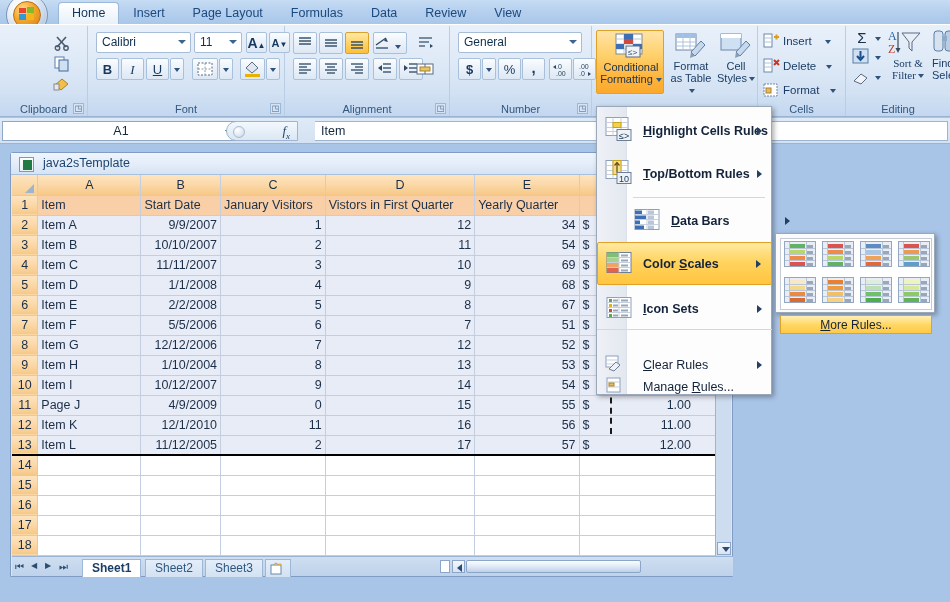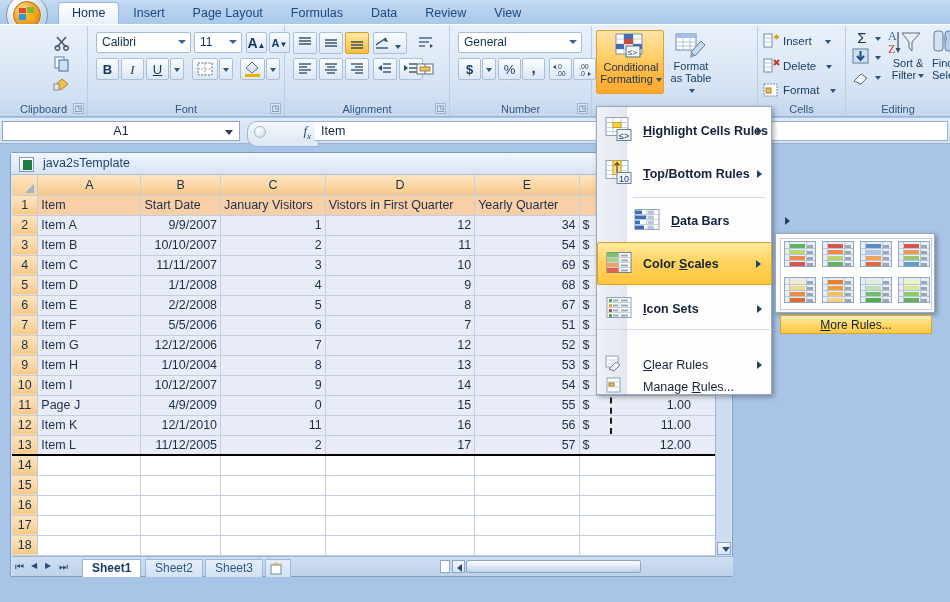--- a/index.html
+++ b/index.html
@@ -107,21 +107,21 @@
     position:absolute; left:2px; top:3px; width:238px; height:20px;
     background:#fff; border:1px solid #8fa8c6;
     text-align:center; line-height:19px; font-size:12.5px; color:#14283f;
   }
   .nameboxarrow{
     position:absolute; right:6px; top:8px;width:0;height:0;
     border-left:4px solid transparent;border-right:4px solid transparent;
     border-top:5px solid #2c3e55;
   }
   .fxzone {
-    position:absolute; left:247px; top:3px; width:72px; height:26px;
+    position:absolute; left:226px; top:3px; width:72px; height:20px;
     background: linear-gradient(to bottom,#f3f8fd,#dbe7f4);
     border:1px solid #9db5d2; border-radius:10px 0 0 10px;
   }
   .fxcircle{
     position:absolute;left:6px;top:4px;width:12px;height:12px;border-radius:50%;
     background: radial-gradient(circle at 35% 30%, #ffffff 0%, #dfe8f2 60%, #b9c8db 100%);
     border:1px solid #a8bbd1;
   }
   .fxtext{
     position:absolute; right:7px; top:1px; font-style:italic;
@@ -559,20 +559,32 @@
           <line x1="15" y1="2" x2="15" y2="18" stroke="#aec4dc"></line>
           <path d="M16 20 L26 9 L30 13 L20 24 Z" fill="#c9d9ec" stroke="#5a7ea8"></path>
           <path d="M16 20 L20 24 L15 26 Z" fill="#8a9db3"></path>
         </svg>
         <div style="position:absolute;left:0;top:30px;width:46px;text-align:center;font-size:11px;line-height:12px;color:#1b3e66;">
           <span>Format</span><br>
           <span>as Table</span><span class="caret" style="margin-left:2px;"></span>
         </div>
       </div>
 
+      <div style="position:absolute;left:124px;top:4px;width:40px;height:64px;">
+        <svg width="32" height="28" viewBox="0 0 32 28" style="position:absolute;left:4px;top:2px;">
+          <rect x="1" y="2" width="20" height="16" fill="#cfe0f2" stroke="#6c87aa"></rect>
+          <rect x="1" y="2" width="20" height="4" fill="#fff"></rect>
+          <path d="M16 20 L26 9 L30 13 L20 24 Z" fill="#c9d9ec" stroke="#5a7ea8"></path>
+          <path d="M16 20 L20 24 L15 26 Z" fill="#8a9db3"></path>
+        </svg>
+        <div style="position:absolute;left:0;top:30px;width:40px;text-align:center;font-size:11px;line-height:12px;color:#1b3e66;">
+          <span>Cell</span><br>
+          <span>Styles</span><span class="caret" style="margin-left:2px;"></span>
+        </div>
+      </div>
 
     </div>
 
     <div class="grp" style="left:758px; width:88px;">
       <div style="position:absolute;left:5px;top:6px;height:20px;">
         <svg width="17" height="16" viewBox="0 0 17 16" style="position:absolute;left:0;top:1px;">
           <rect x="1" y="1" width="8" height="13" fill="#fff" stroke="#6c87aa"></rect>
           <line x1="1" y1="5" x2="9" y2="5" stroke="#aec4dc"></line>
           <line x1="1" y1="9" x2="9" y2="9" stroke="#aec4dc"></line>
           <path d="M11 4 h5 M13.5 1.5 v5" stroke="#d8a01e" stroke-width="2"></path>
@@ -615,21 +627,21 @@
       <span class="caret" style="position:absolute;left:29px;top:50px;"></span>
 
       <div style="position:absolute;left:40px;top:3px;width:44px;height:62px;">
         <svg width="34" height="26" viewBox="0 0 34 26" style="position:absolute;left:2px;top:0;">
           <text x="0" y="11" font-size="12" fill="#2b63a8" font-family="Liberation Serif">A</text>
           <text x="0" y="24" font-size="12" fill="#c3402e" font-family="Liberation Serif">Z</text>
           <line x1="10" y1="3" x2="10" y2="22" stroke="#3a4a5e" stroke-width="1.2"></line>
           <path d="M7.5 19 L10 24 L12.5 19 Z" fill="#3a4a5e"></path>
           <path d="M14 4 L32 4 L24 13 L24 22 L21 19 L21 13 Z" fill="#e8eef6" stroke="#5a6b80"></path>
         </svg>
-        <div style="position:absolute;left:0;top:28px;width:44px;text-align:center;font-size:11px;line-height:12px;color:#1b3e66;">
+        <div style="position:absolute;left:0;top:28px;width:44px;text-align:center;font-size:11px;line-height:12px;color:#1b3e66;font-family:Liberation Serif, serif;">
           <span>Sort &amp;</span><br>
           <span>Filter</span><span class="caret" style="margin-left:2px;"></span>
         </div>
       </div>
 
       <div style="position:absolute;left:86px;top:3px;width:40px;height:62px;overflow:hidden;">
         <svg width="30" height="26" viewBox="0 0 30 26" style="position:absolute;left:0;top:0;">
           <rect x="2" y="2" width="9" height="20" rx="3" fill="#d7e2ef" stroke="#5a7ea8"></rect>
           <rect x="13" y="2" width="9" height="20" rx="3" fill="#b8cde6" stroke="#5a7ea8"></rect>
           <rect x="10" y="7" width="5" height="5" fill="#8fa9c6"></rect>

